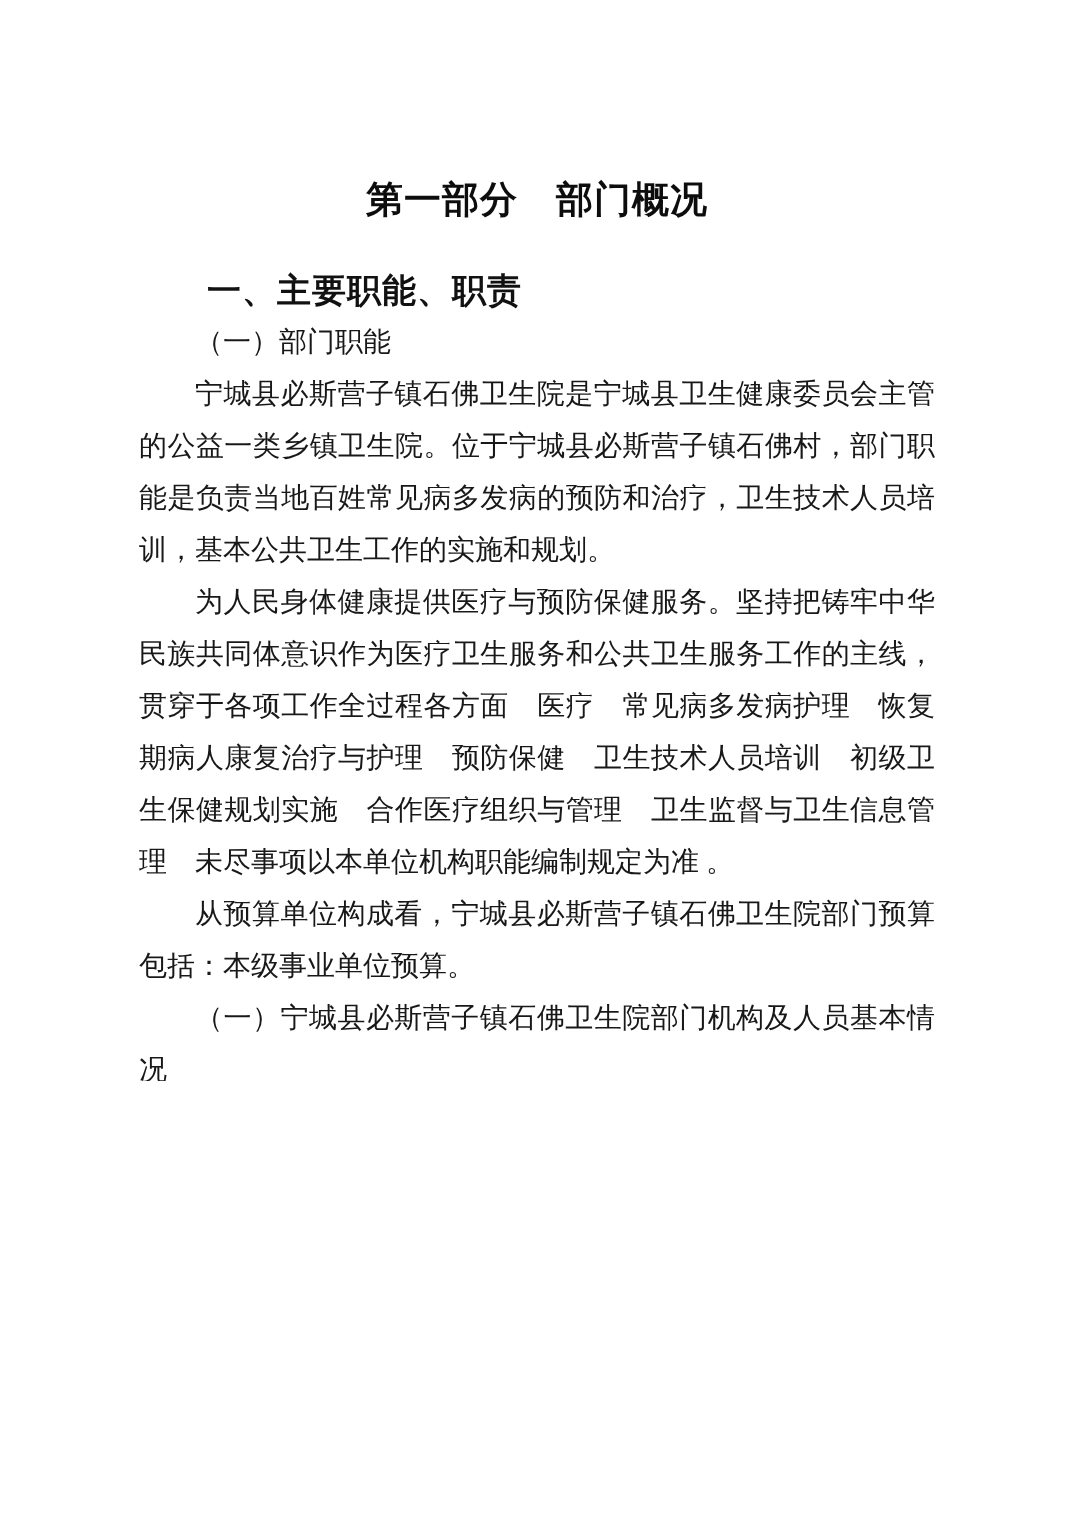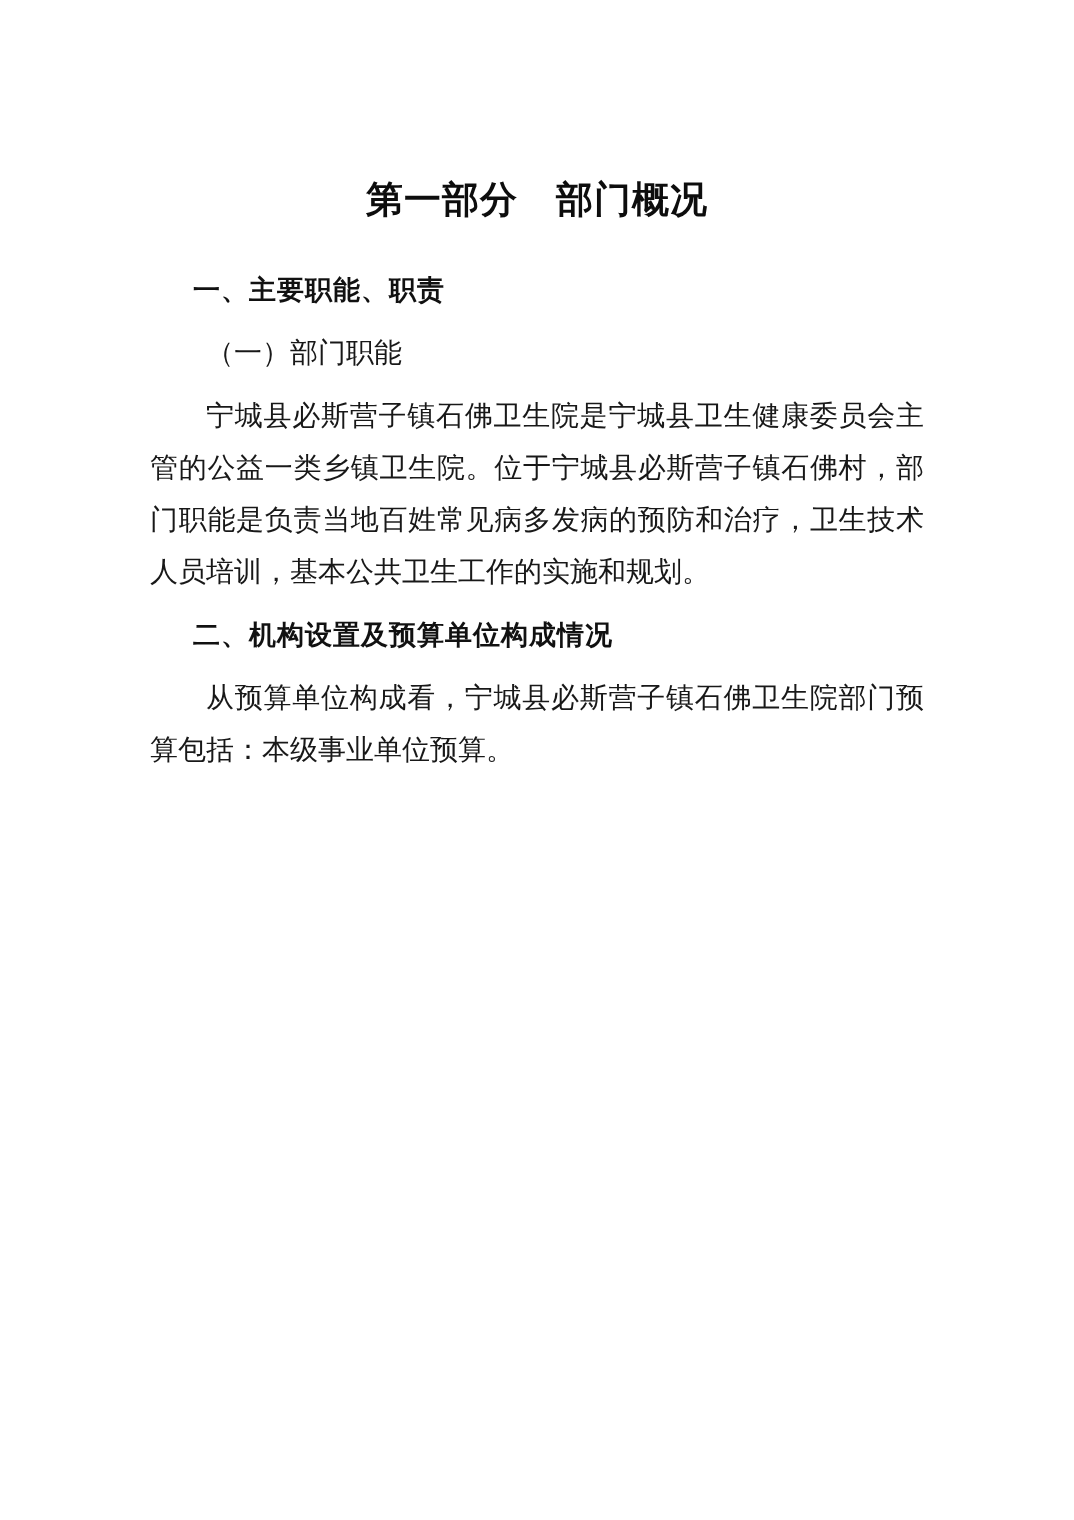--- a/index.html
+++ b/index.html
@@ -28,29 +28,29 @@
     font-size: 37px;
     font-weight: bold;
     line-height: 48px;
     text-align: center;
     letter-spacing: 1px;
     color: #0d0d0d;
   }
   .heading {
     margin: 0;
     font-family: "Liberation Sans", "DejaVu Sans", sans-serif;
-    font-size: 27px;
+    font-size: 34px;
     font-weight: bold;
     line-height: 52px;
     text-indent: 2em;
     letter-spacing: 1px;
     color: #111111;
   }
   .sub, .para {
-    margin: 11px;
+    margin: 0;
     font-size: 28px;
     line-height: 52px;
     text-indent: 2em;
     text-align: justify;
     text-justify: inter-ideograph;
     color: #181818;
   }
   .page-number {
     position: absolute;
     left: 0;
@@ -69,22 +69,23 @@
   <div class="content">
     <h1 class="doc-title">第一部分　部门概况</h1>
 
     <h2 class="heading">一、主要职能、职责</h2>
 
     <p class="sub">（一）部门职能</p>
 
     <p class="para">宁城县必斯营子镇石佛卫生院是宁城县卫生健康委员会主管的公益一类乡镇卫生院。位于宁城县必斯营子镇石佛村，部门职能是负责当地百姓常见病多发病的预防和治疗，卫生技术人员培训，基本公共卫生工作的实施和规划。</p>
 
 
+    <p class="para">为人民身体健康提供医疗与预防保健服务。坚持把铸牢中华民族共同体意识作为医疗卫生服务和公共卫生服务工作的主线，贯穿于各项工作全过程各方面　医疗　常见病多发病护理　恢复期病人康复治疗与护理　预防保健　卫生技术人员培训　初级卫生保健规划实施　合作医疗组织与管理　卫生监督与卫生信息管理　未尽事项以本单位机构职能编制规定为准 。</p>
 
-    <h2 class="heading">二、机构设置及预算单位构成情况</h2>
 
     <p class="para">从预算单位构成看，宁城县必斯营子镇石佛卫生院部门预算包括：本级事业单位预算。</p>
 
+    <p class="sub">（一）宁城县必斯营子镇石佛卫生院部门机构及人员基本情况</p>
 
   </div>
 
   <div class="page-number">1</div>
 </div>
 
 </body></html>

